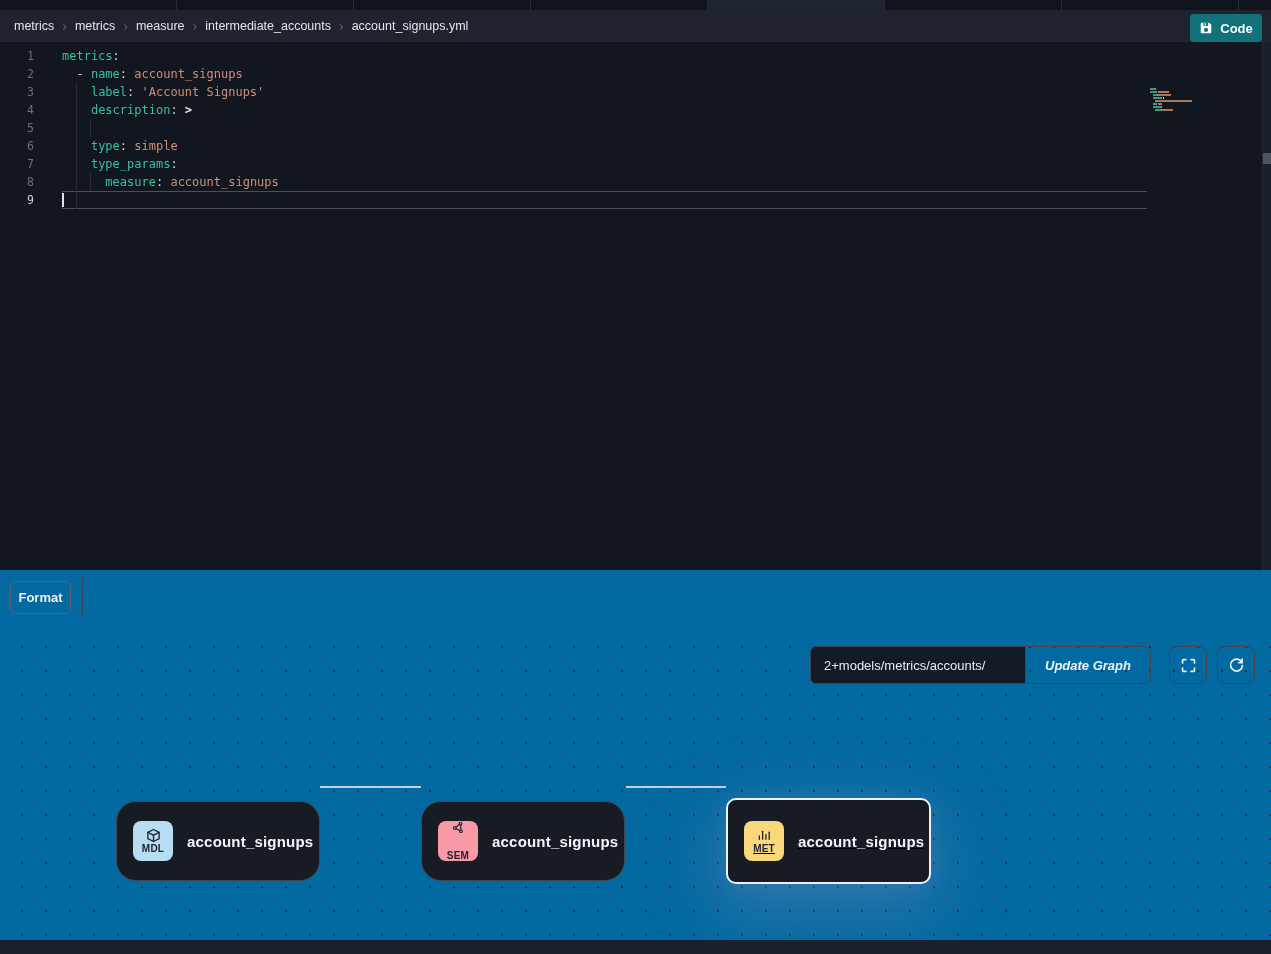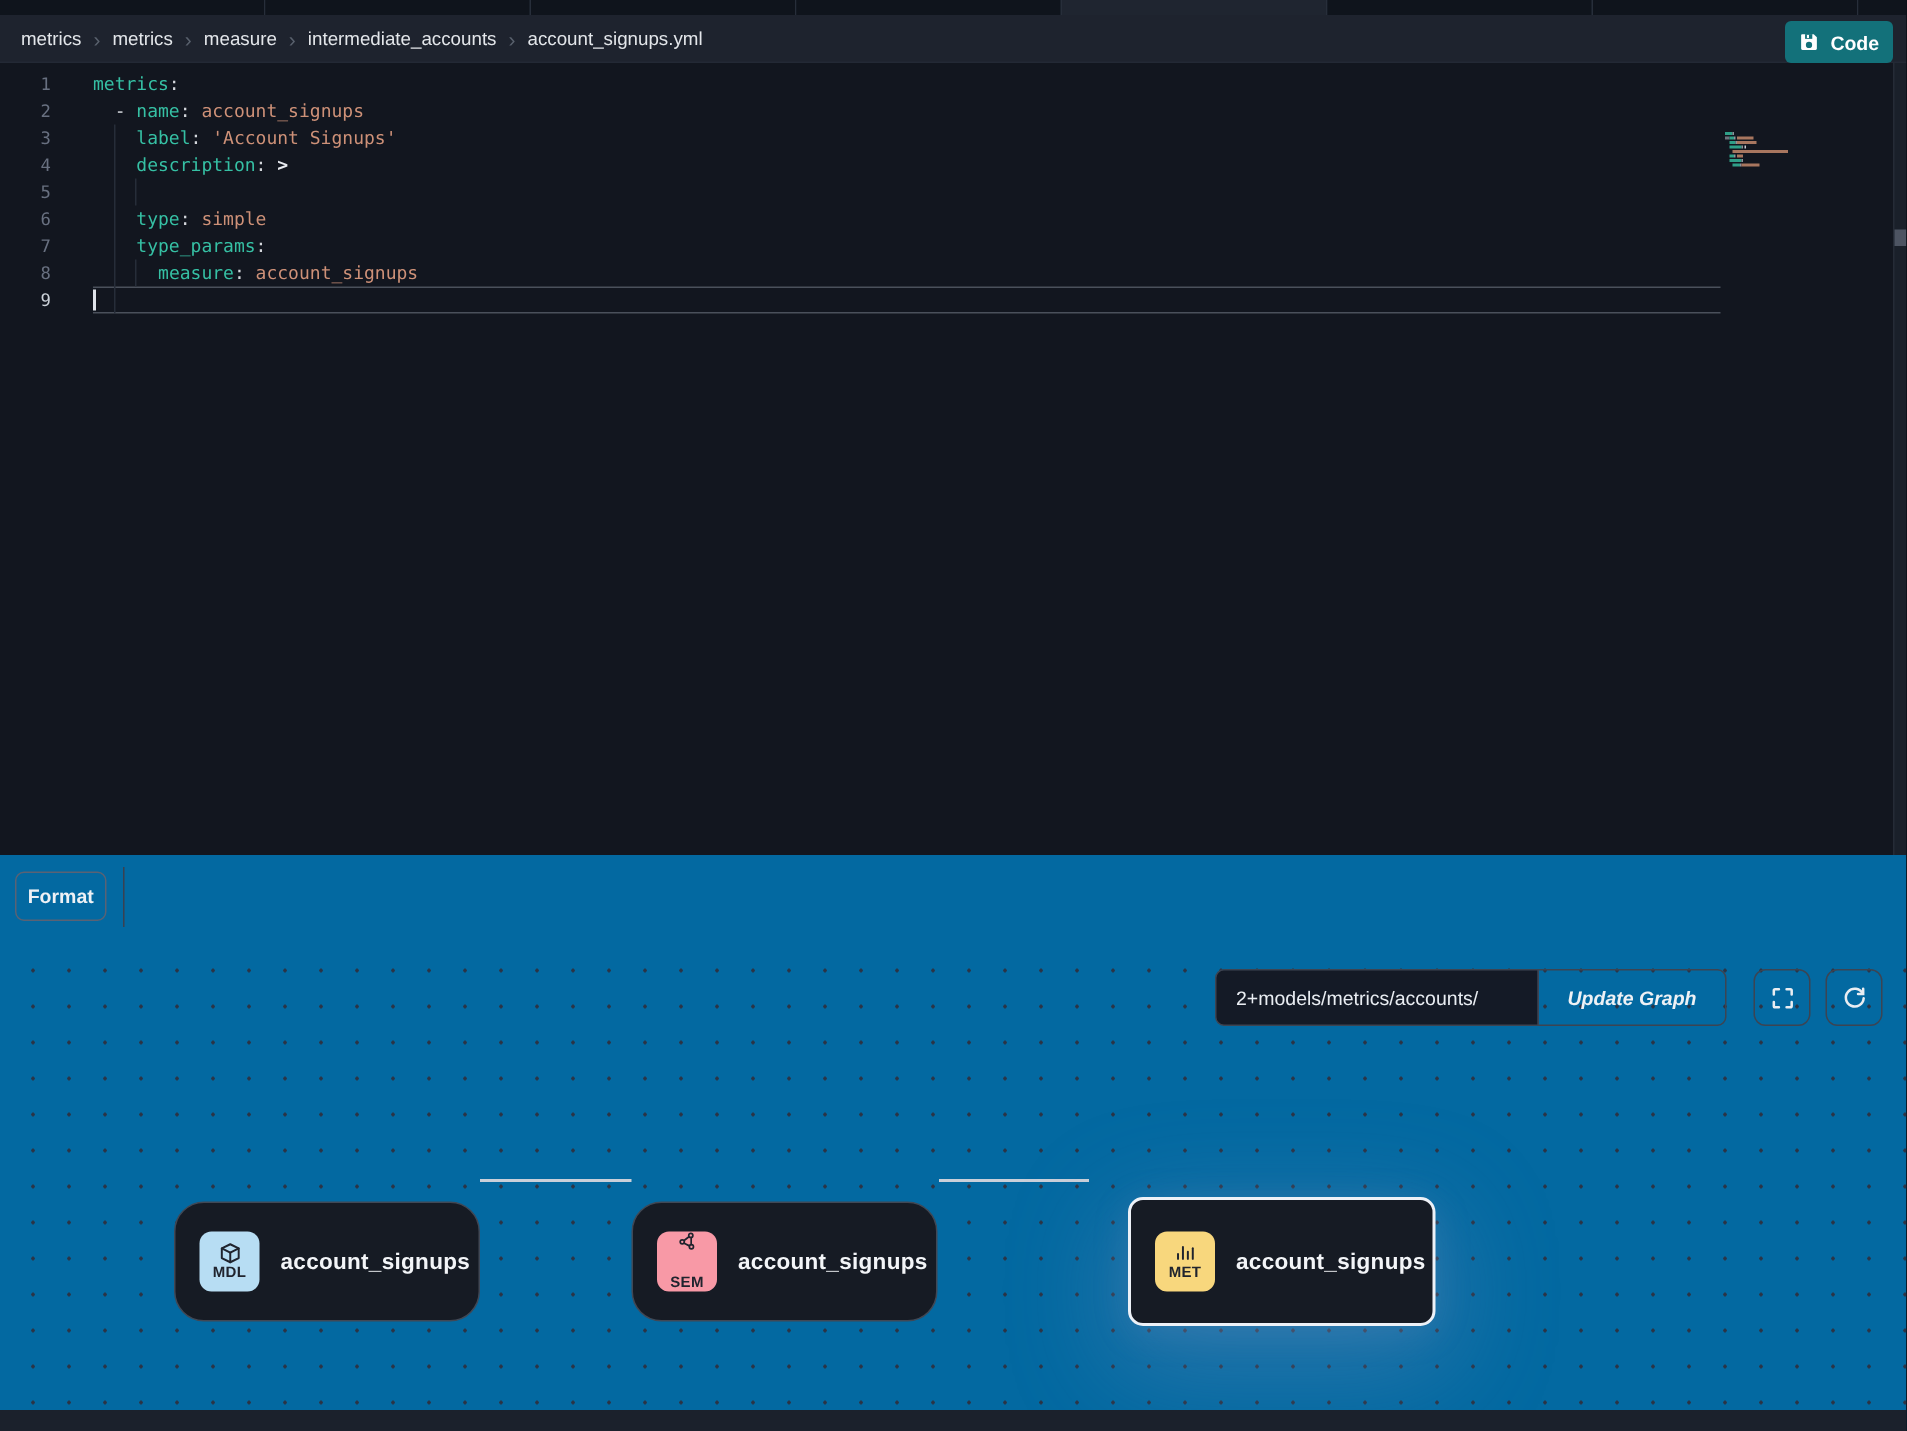--- a/index.html
+++ b/index.html
@@ -260,21 +260,21 @@
                 <circle cx="3.5" cy="8.5" r="1.7"></circle>
                 <circle cx="11" cy="12.5" r="1.7"></circle>
                 <path d="M9 4.3 5 7.4"></path>
                 <path d="M5 9.6l4.4 2.2"></path>
                 <path d="M10.8 5v5.7"></path>
               </svg>
               <div class="badge-label">SEM</div>
             </div>
             <div class="node-title">account_signups</div>
           </div>
-          <div class="lnode selected" style="left: 752px; top: 173px;">
+          <div class="lnode selected" style="left: 726px; top: 173px; text-decoration: underline;">
             <div class="badge" style="background: rgb(248, 215, 125);">
               <svg width="15" height="15" viewBox="0 0 16 16" fill="none" stroke="#20242e" stroke-width="1.4" stroke-linejoin="round" stroke-linecap="round">
                 <path d="M2.5 12V8.5"></path>
                 <path d="M6 12V3.5"></path>
                 <path d="M9.5 12V7"></path>
                 <path d="M13 12V4.5"></path>
               </svg>
               <div class="badge-label">MET</div>
             </div>
             <div class="node-title">account_signups</div>

